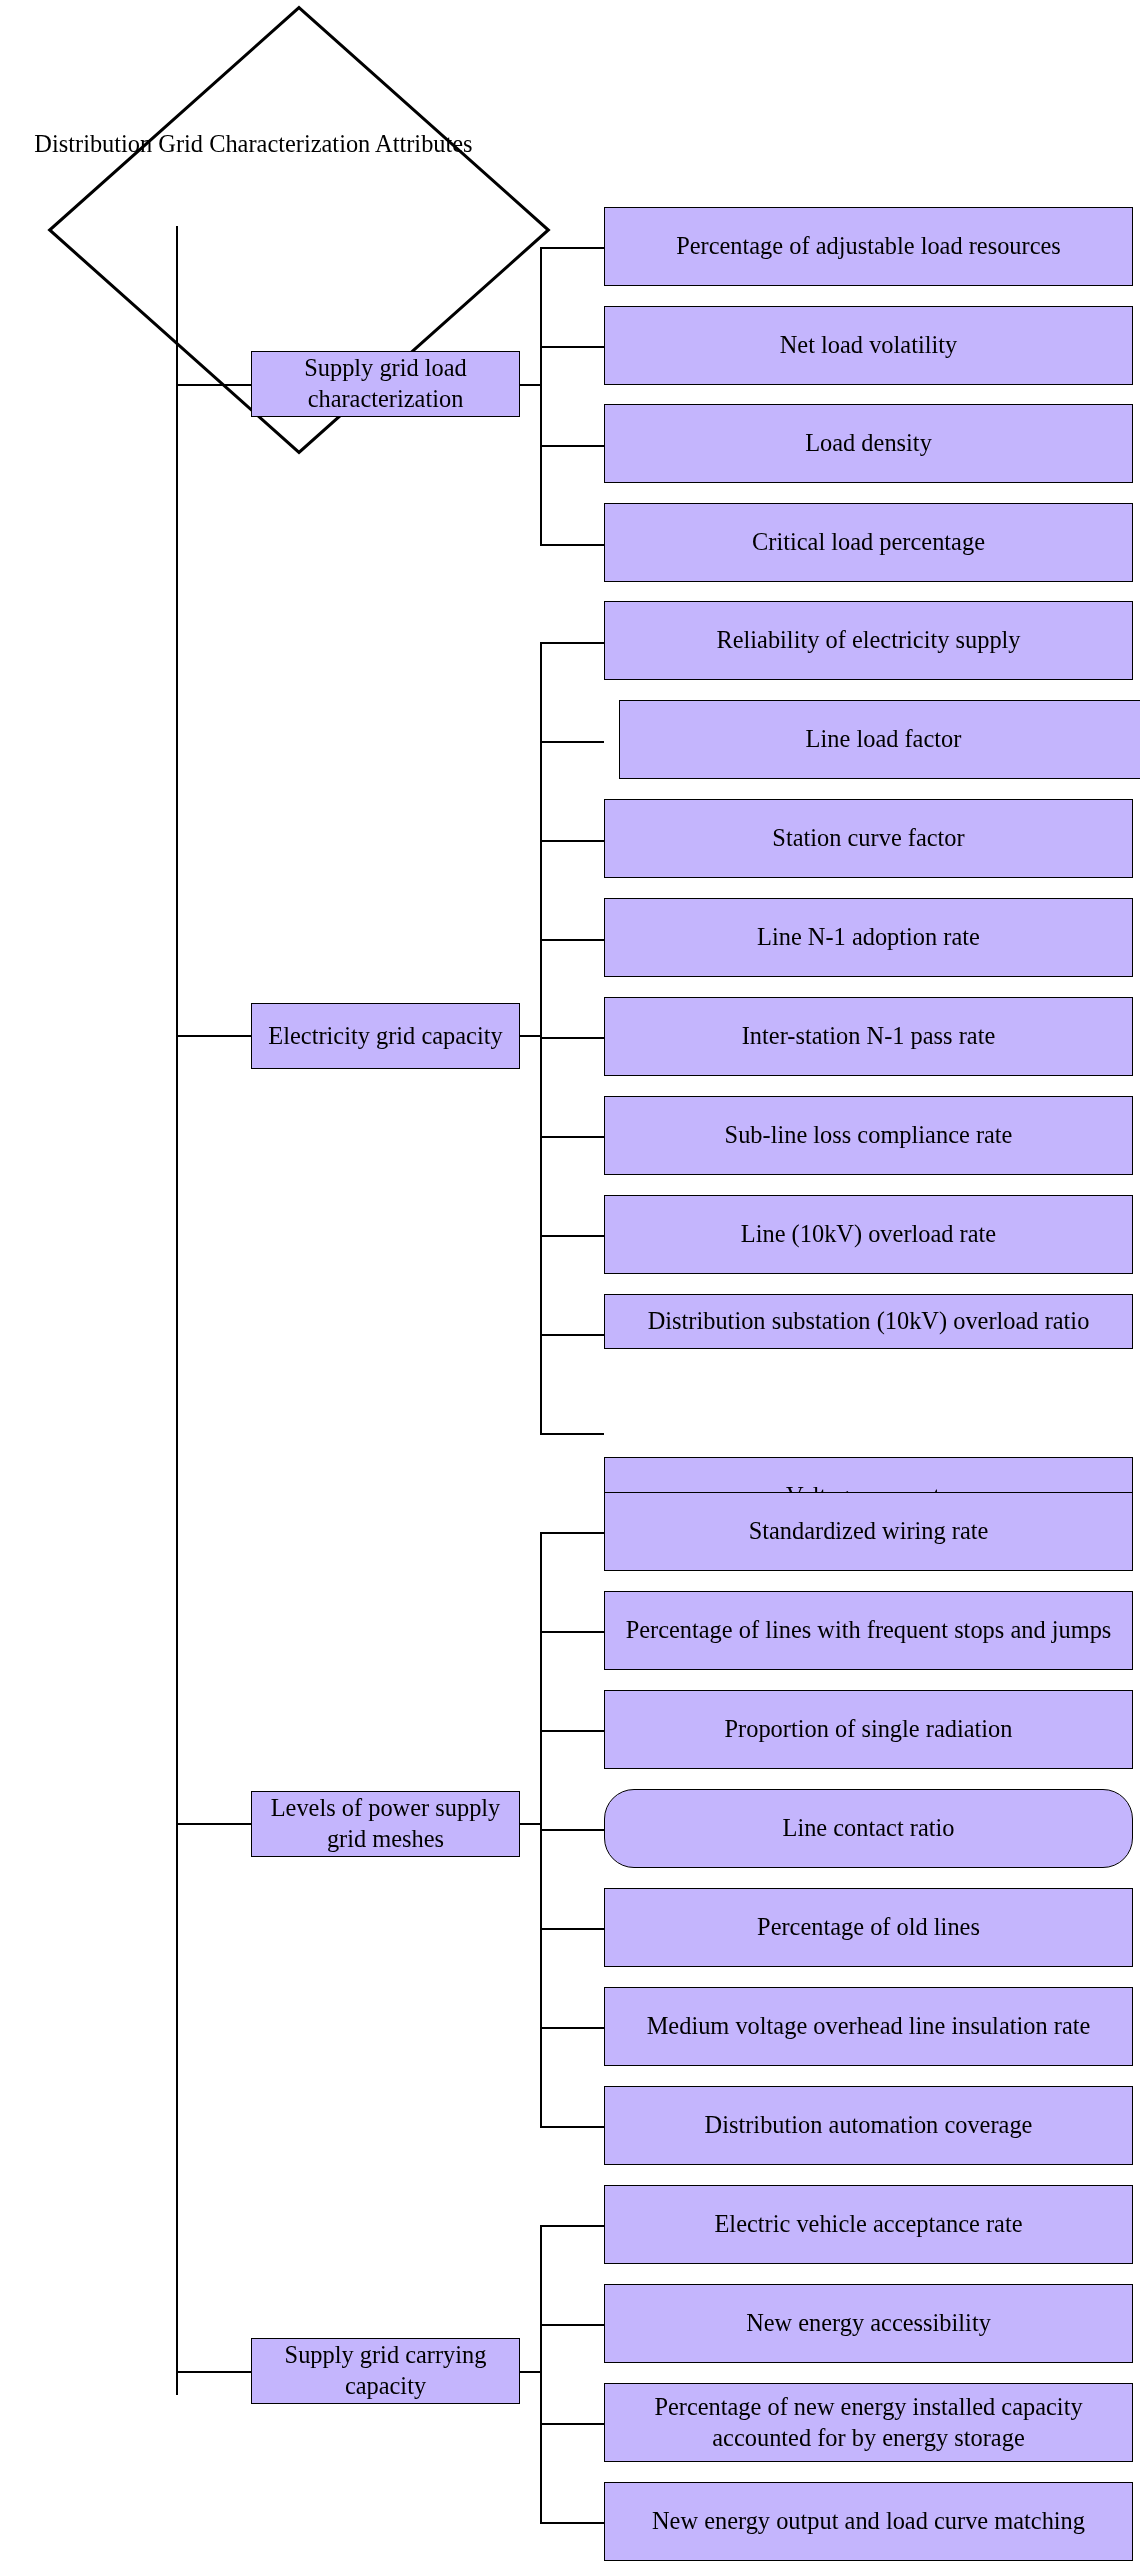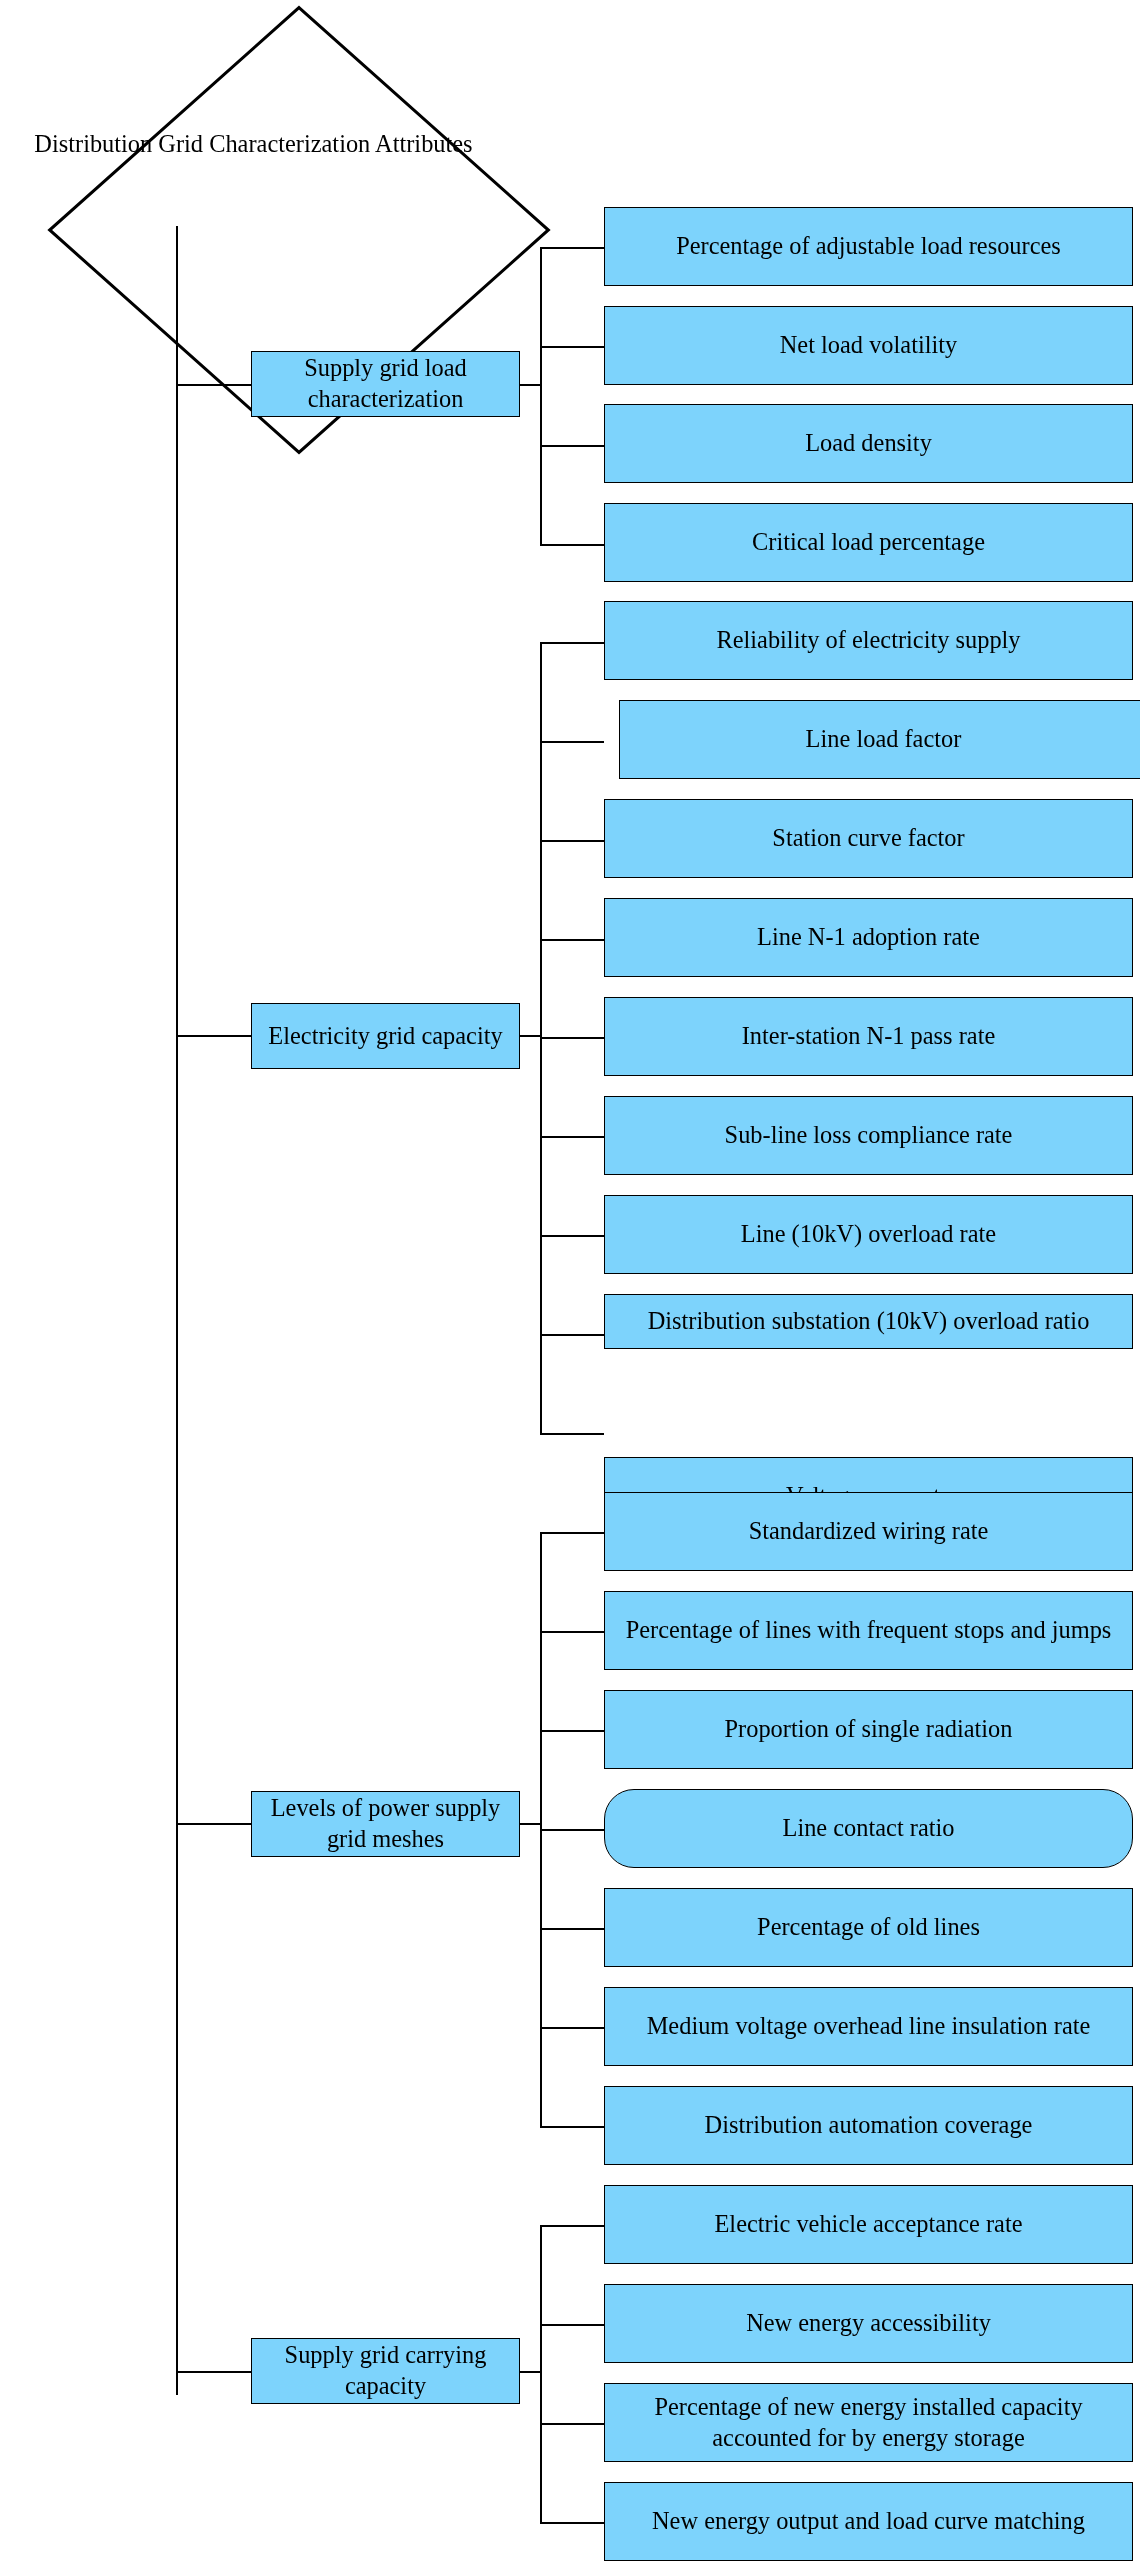--- a/index.html
+++ b/index.html
@@ -31,21 +31,21 @@
     font-size: 24.4px;
     line-height: 1.30;
     letter-spacing: 0px;
   }
 
   
   .box {
     position: absolute;
     box-sizing: border-box;
     border: 1.2px solid #000;
-    background: #7dd3fc;
+    background: #c4b5fd;
     display: flex;
     align-items: center;
     justify-content: center;
     text-align: center;
     font-size: 24.4px;
     line-height: 1.26;
     padding: 0 6.1px;
   }
   .cat-box { font-size: 24.4px; }
   .leaf-box { font-size: 24.4px; }

